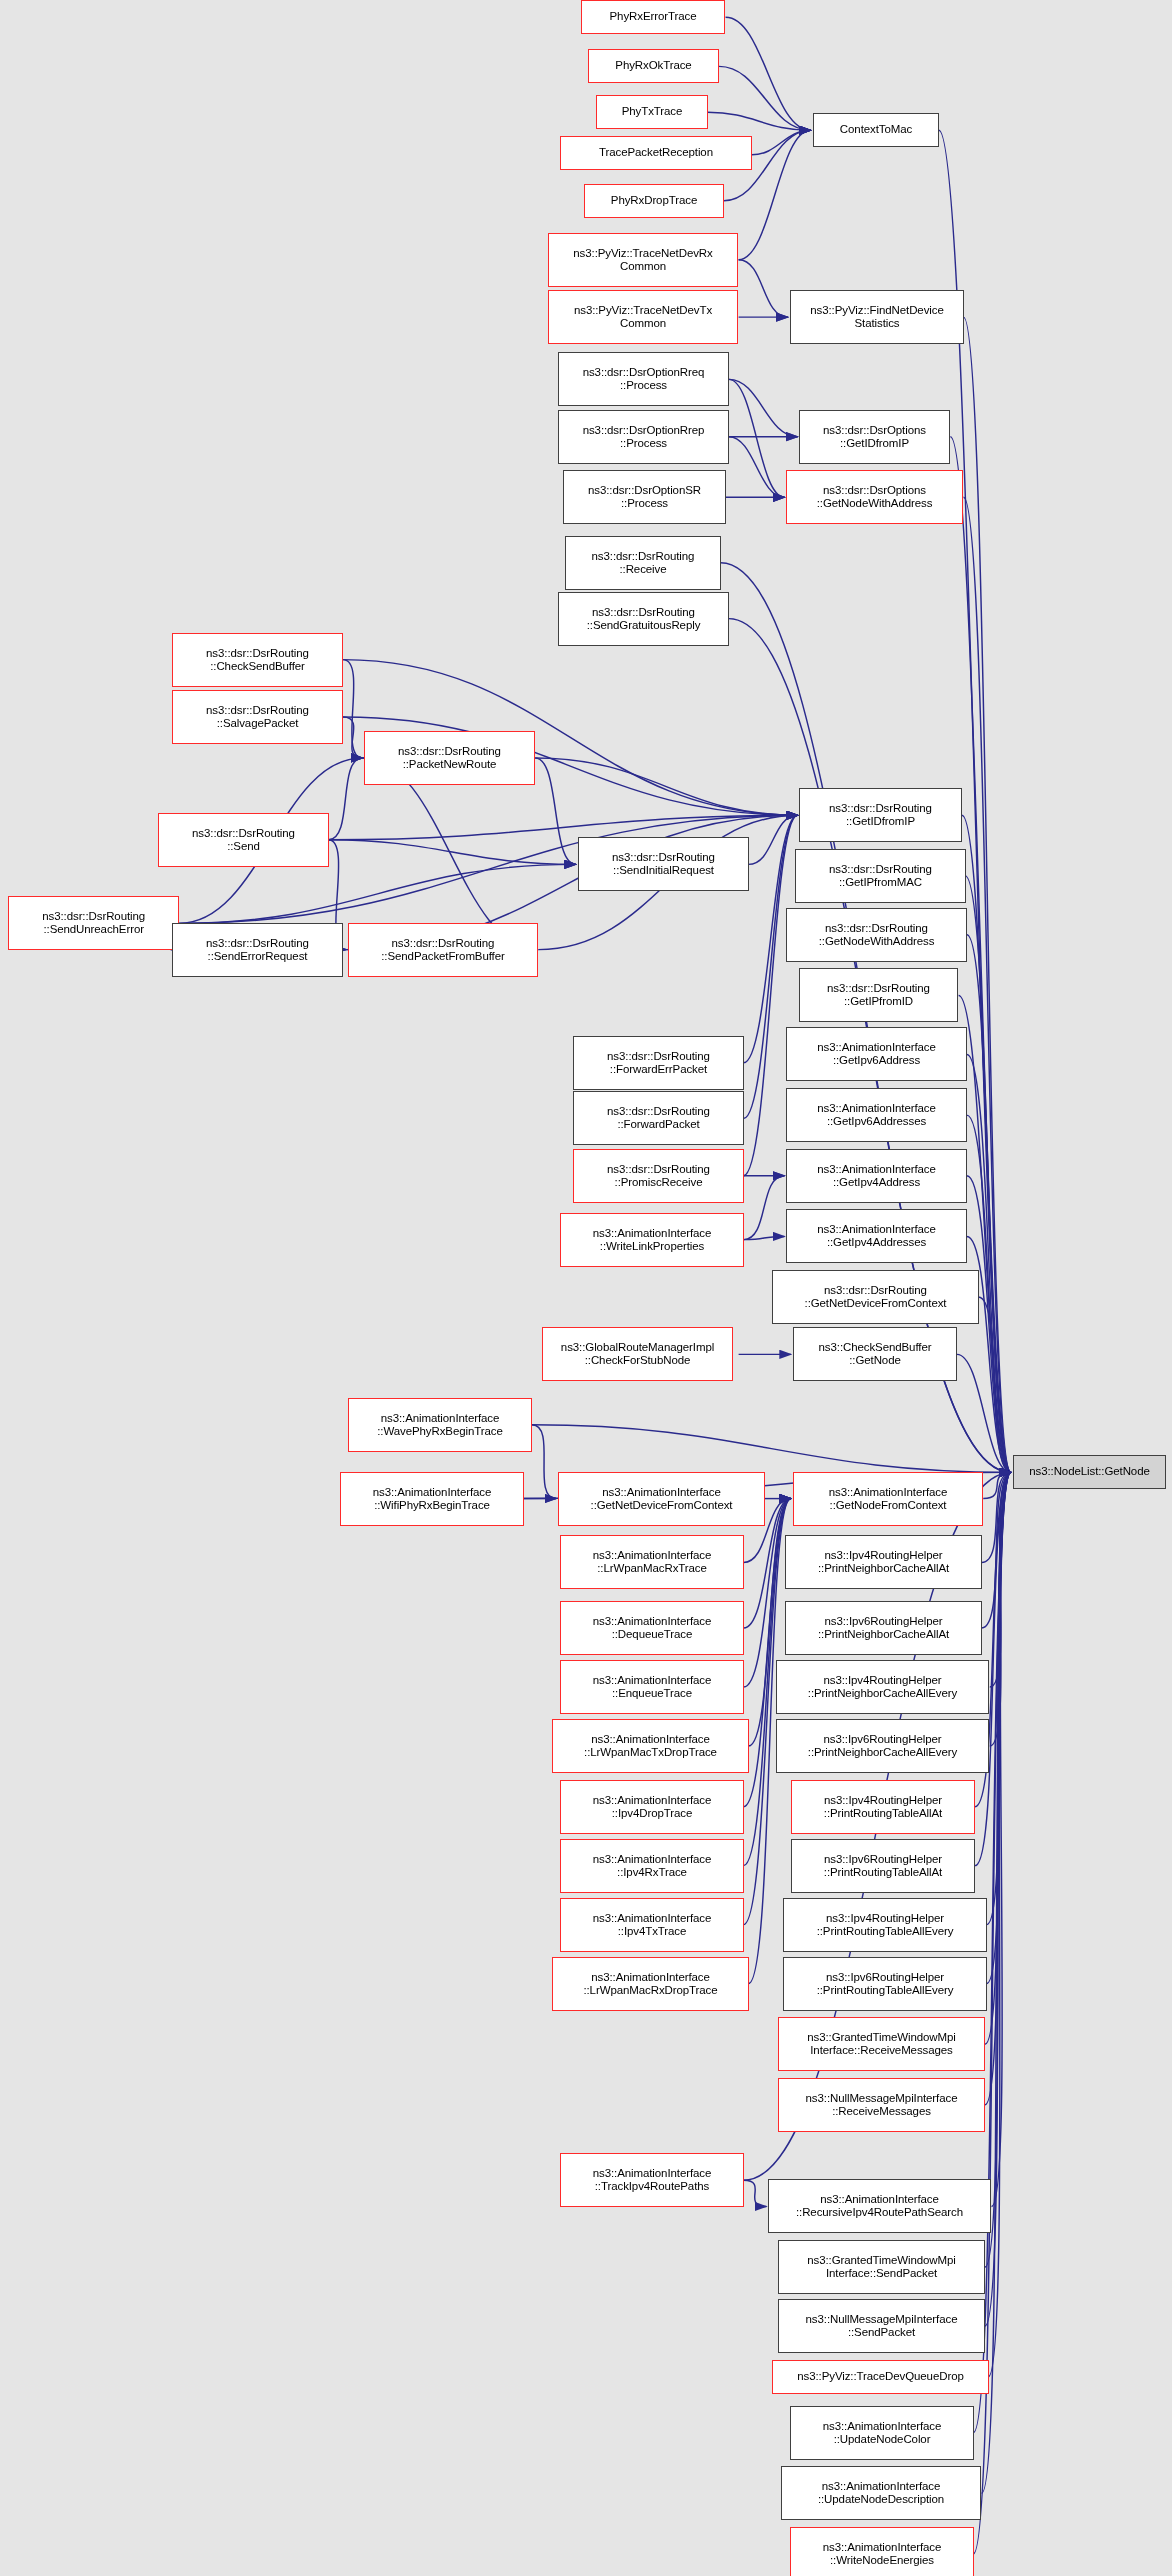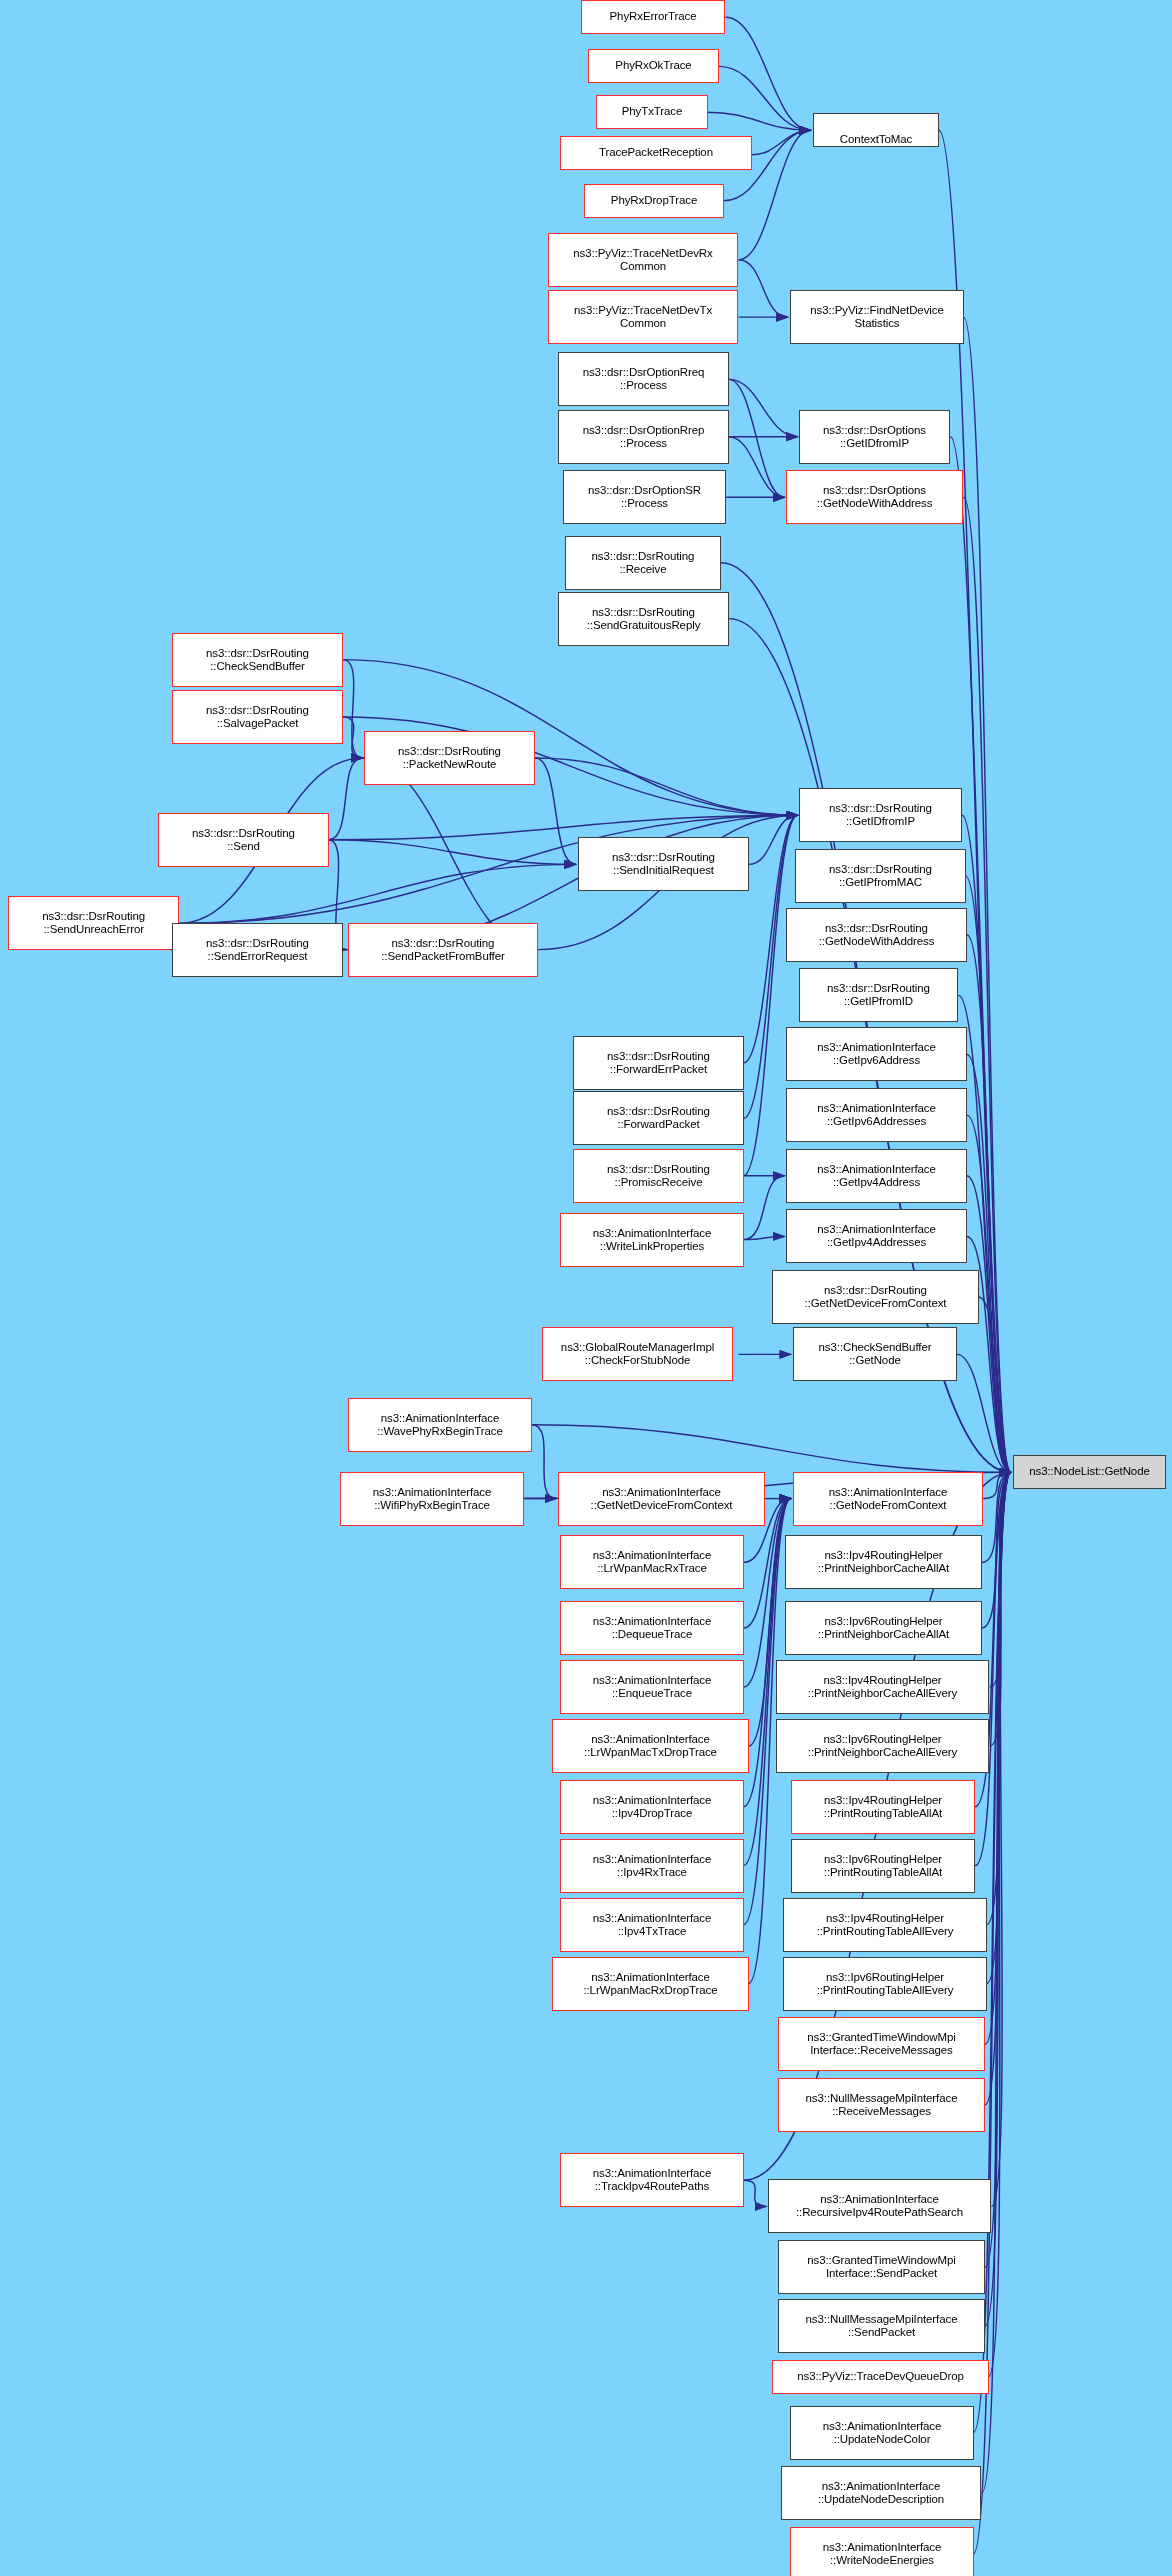--- a/index.html
+++ b/index.html
@@ -1,17 +1,17 @@
 <!DOCTYPE html>
 <html style="font-size:14.6px"><head>
 <meta charset="utf-8">
 <style>
   html,body{margin:0;padding:0;background:#ffffff;}
   body{font-family:"Liberation Sans", sans-serif;}
-  #canvas{position:relative;width:1172px;height:2576px;background:#7dd3fc;overflow:hidden;}
+  #canvas{position:relative;width:1172px;height:2576px;background:#e5e5e5;overflow:hidden;}
   #edges{position:absolute;left:0;top:0;width:1172px;height:2576px;pointer-events:none;}
   .node{
     position:absolute;
     box-sizing:border-box;
     display:flex;
     align-items:center;
     justify-content:center;
     text-align:center;
     font-size:11.5px;
     line-height:13.3px;
@@ -248,18 +248,18 @@
 Interface::SendPacket</span></div>
     <div class="node" style="left: 778px; top: 2299px; width: 207px; height: 54px;"><span>ns3::NullMessageMpiInterface
 ::SendPacket</span></div>
     <div class="node red" style="left: 772px; top: 2360px; width: 217px; height: 34px;"><span>ns3::PyViz::TraceDevQueueDrop</span></div>
     <div class="node" style="left: 790px; top: 2406px; width: 184px; height: 54px;"><span>ns3::AnimationInterface
 ::UpdateNodeColor</span></div>
     <div class="node" style="left: 781px; top: 2466px; width: 200px; height: 54px;"><span>ns3::AnimationInterface
 ::UpdateNodeDescription</span></div>
     <div class="node red" style="left: 790px; top: 2527px; width: 184px; height: 54px;"><span>ns3::AnimationInterface
 ::WriteNodeEnergies</span></div>
-    <div class="node" style="left: 813px; top: 113px; width: 126px; height: 34px; align-items: flex-end;"><span>ContextToMac</span></div>
+    <div class="node" style="left: 813px; top: 113px; width: 126px; height: 34px;"><span>ContextToMac</span></div>
     <div class="node" style="left: 790px; top: 290px; width: 174px; height: 54px;"><span>ns3::PyViz::FindNetDevice
 Statistics</span></div>
     <div class="node target" style="left: 1013px; top: 1455px; width: 153px; height: 34px;"><span>ns3::NodeList::GetNode</span></div>
   </div>
 
 
 </body></html>

